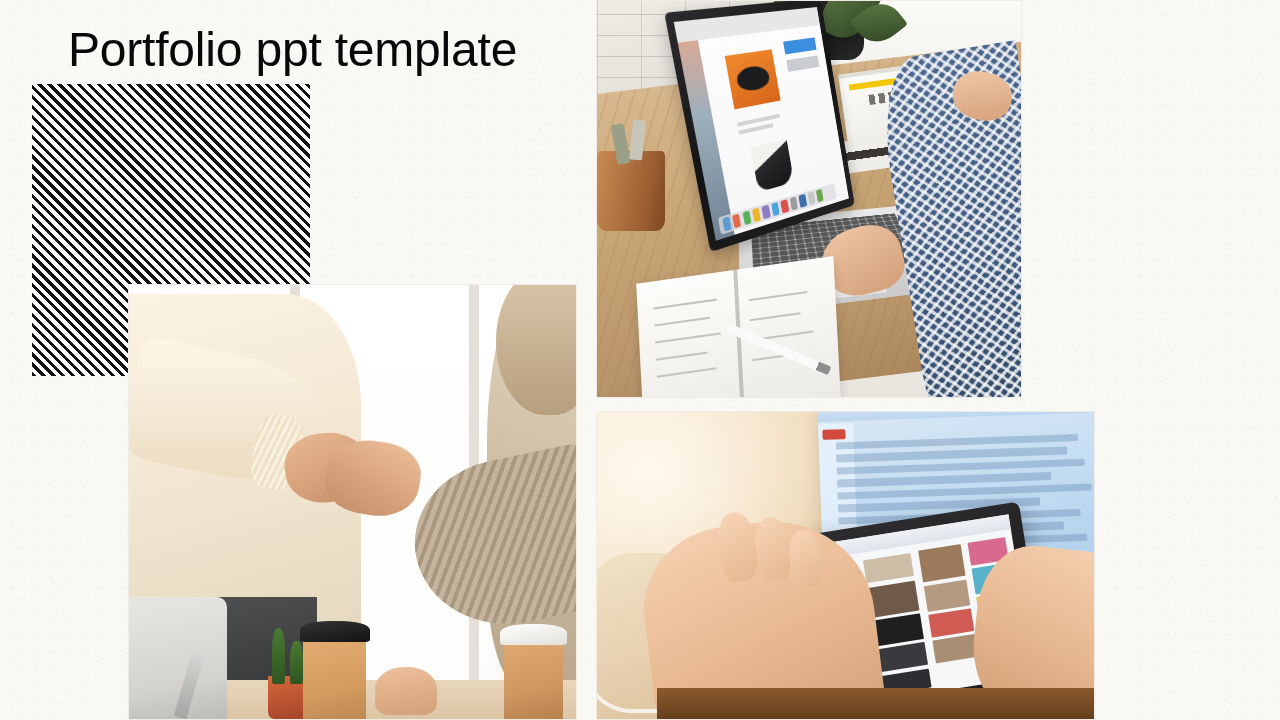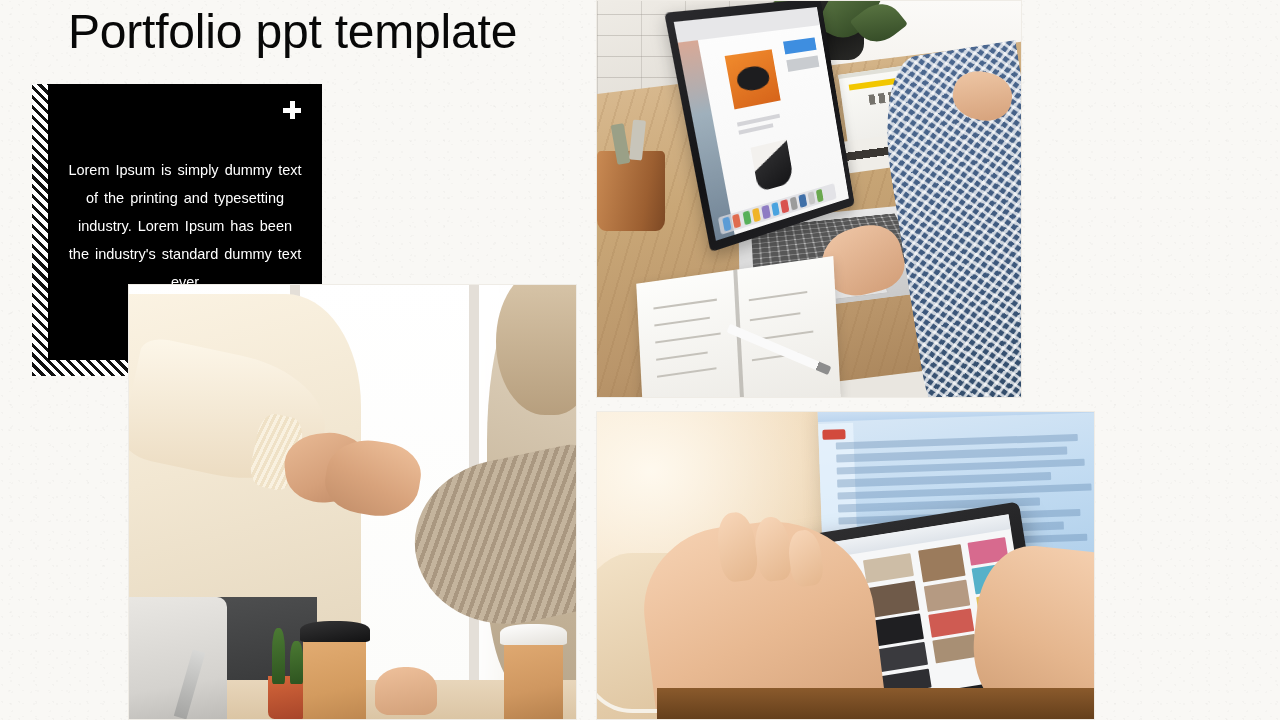--- a/index.html
+++ b/index.html
@@ -30,21 +30,21 @@
       radial-gradient(circle at 31% 83%, rgba(0,0,0,0.016) 0 1px, transparent 1px),
       radial-gradient(circle at 65% 44%, rgba(0,0,0,0.02) 0 1px, transparent 1px);
     background-size: 17px 17px, 23px 23px, 13px 13px, 29px 29px, 19px 19px;
     overflow: hidden;
   }
 
   
   #title {
     position: absolute;
     left: 68px;
-    top: 2px;
+    top: 20px;
     font-size: 48px;
     line-height: 60px;
     font-weight: 400;
     color: #080808;
     letter-spacing: -0.2px;
     white-space: nowrap;
   }
 
   
   #caption-card {
@@ -536,27 +536,20 @@
 </style>
 </head>
 <body>
 
 <div id="slide">
 
   <div id="title">Portfolio ppt template</div>
 
   <div id="caption-card">
     <div id="stripe-frame"></div>
-    <div id="caption-box">
-      <div id="plus-icon">
-        <span class="bar-h"></span>
-        <span class="bar-v"></span>
-      </div>
-      <div id="caption-text">Lorem Ipsum is simply dummy text of the printing and typesetting industry. Lorem Ipsum has been the industry's standard dummy text ever</div>
-    </div>
   </div>
 
   <div class="photo" id="photo-desk">
     <div class="scene">
       <div class="wall"></div>
       <div class="wall-right"></div>
       <div class="desk"></div>
       <div class="plant-pot"></div>
       <div class="leaf l1"></div>
       <div class="leaf l2"></div>

